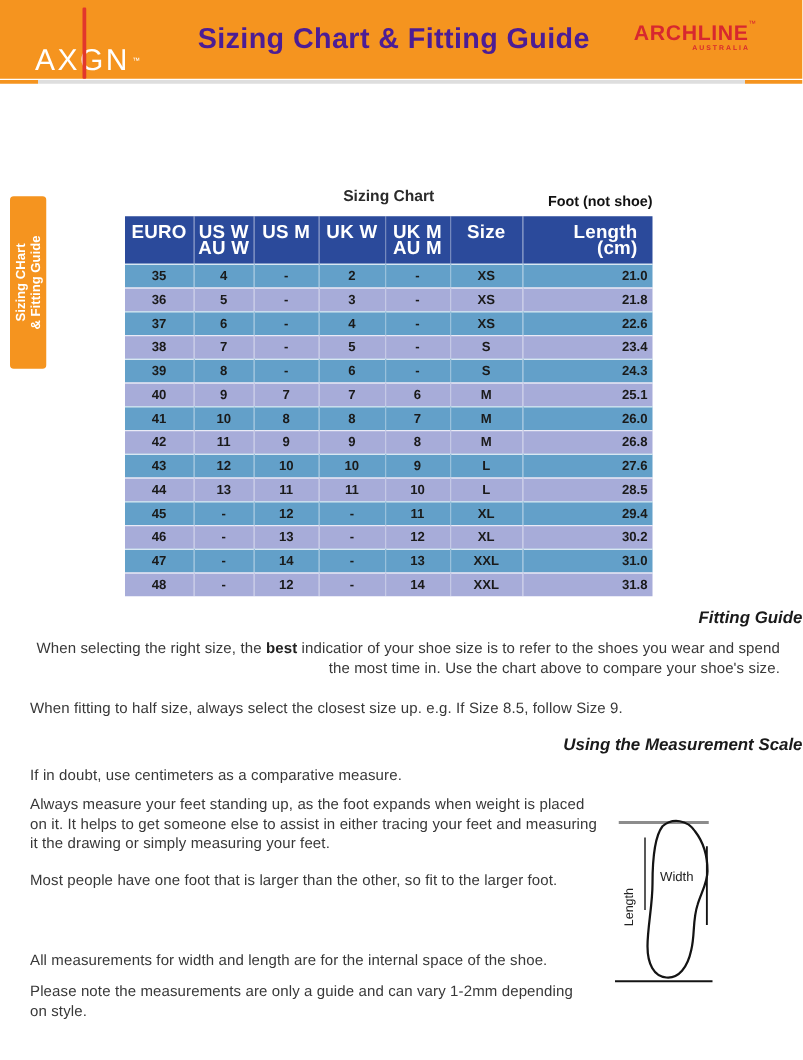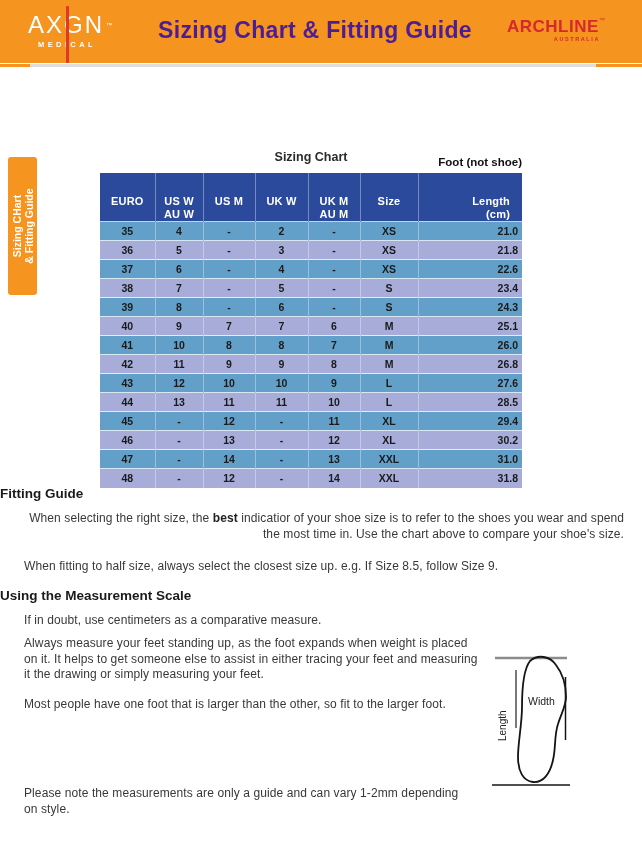--- a/index.html
+++ b/index.html
@@ -2,52 +2,52 @@
 <html><head>
 <meta charset="utf-8">
 <style>
   * { margin:0; padding:0; box-sizing:border-box; }
   body { background:#ffffff; font-family:"Liberation Sans", sans-serif; }
   .page { position:relative; width:642px; height:848px; background:#ffffff; overflow:hidden; }
 
   
   .topbar { position:absolute; left:0; top:0; width:642px; height:63px; background:#F5941F; }
   .logo { position:absolute; left:28px; top:11px; width:78px; color:#ffffff; }
-  .logo-row { display:flex; align-items:center; font-size:24px; letter-spacing:2px; font-weight:400; line-height:26px; }
+  .logo-row { display:flex; align-items:center; font-size:24px; letter-spacing:2px; font-weight:400; line-height:26px;margin-top:24px; }
   .logo-gap { display:inline-block; width:8px; }
   .logo-stroke { position:absolute; left:38px; top:-5px; width:3px; height:57px; background:#E2372C; border-radius:1px; }
   .logo-tm { font-size:6px; margin-left:2px; margin-top:1px; }
   .logo-sub { font-size:7.5px; font-weight:700; letter-spacing:3.4px; margin-top:2px; text-align:center; }
   .doc-title { position:absolute; left:315px; top:17px; transform:translateX(-50%); color:#4c1d95; font-size:23px; font-weight:700; white-space:nowrap; letter-spacing:0.3px; }
   .brand { position:absolute; left:507px; top:17px; width:100px; color:#D7282F; }
   .brand-name { font-size:17px; font-weight:700; letter-spacing:0.5px; }
   .brand-tm { font-size:6px; vertical-align:top; }
   .brand-sub { font-size:5.5px; font-weight:700; letter-spacing:1.6px; text-align:right; width:93px; margin-top:-1px; }
   .divider { position:absolute; left:0; top:64px; width:642px; height:3px;
     background:linear-gradient(90deg,#F5941F 0,#F5941F 30px,#dedede 30px,#dedede 596px,#F5941F 596px,#F5941F 100%); }
 
   
   .side-tab { position:absolute; left:8px; top:157px; width:29px; height:138px; background:#F5941F; border-radius:3px; }
   .side-tab .rot { position:absolute; left:50%; top:50%; transform:translate(-50%,-50%) rotate(-90deg); width:138px; text-align:center; color:#ffffff; font-weight:700; font-size:10.5px; line-height:12px; white-space:nowrap; }
 
   
   .chart-title { position:absolute; left:311px; top:150px; transform:translateX(-50%); font-size:12.5px; font-weight:700; color:#2b2b2b; }
   .chart-note { position:absolute; left:400px; top:156px; width:122px; text-align:right; font-size:11.5px; font-weight:700; color:#111; }
   table.sizing { position:absolute; left:100px; top:173px; width:422px; border-collapse:collapse; table-layout:fixed; }
-  table.sizing th { background:#2B4A9B; color:#ffffff; font-size:11px; font-weight:700; text-align:center; vertical-align:top; padding-top:22px; height:38px; line-height:13px; white-space:pre-line; letter-spacing:0.2px; }
+  table.sizing th { background:#2B4A9B; color:#ffffff; font-size:15px; font-weight:700; text-align:center; vertical-align:top; padding-top:6px; height:38px; line-height:13px; white-space:pre-line; letter-spacing:0.2px; }
   table.sizing th:last-child { text-align:right; padding-right:12px; }
   table.sizing td { font-size:10.5px; font-weight:700; color:#1a1a1a; text-align:center; height:19px; vertical-align:middle; }
   table.sizing td:last-child { text-align:right; padding-right:4px; }
   table.sizing tbody tr:nth-child(odd)  td { background:#63A0C9; }
   table.sizing tbody tr:nth-child(even) td { background:#A7ACD9; }
   table.sizing tbody td { border-top:1px solid rgba(255,255,255,0.75); }
   table.sizing td + td, table.sizing th + th { border-left:1px solid rgba(255,255,255,0.35); }
 
   
-  .sec-title { position:absolute; left:0; width:642px; text-align:left; font-size:13.5px; font-weight:700; color:#1a1a1a; }
+  .sec-title { position:absolute; left:0; width:642px; text-align:right; font-size:13.5px; font-weight:700; color:#1a1a1a;font-style:italic; }
   .para { position:absolute; left:24px; font-size:12px; line-height:15.5px; color:#383838; white-space:pre-line; letter-spacing:0.1px; }
   .bold { font-weight:700; color:#222; }
 
   
   .diagram { position:absolute; left:486px; top:646px; width:156px; height:150px; }
   .diagram text { font-family:"Liberation Sans", sans-serif; fill:#222; }
 </style>
 </head>
 <body>
 
@@ -240,20 +240,21 @@
   <p class="para" style="top:511px; width:600px;text-align:right;"><span>When selecting the right size, the </span><span class="bold">best</span><span> indicatior of your shoe size is to refer to the shoes you wear and spend
 the most time in. Use the chart above to compare your shoe's size.</span></p>
   <p class="para" style="top:559px; width:600px;">When fitting to half size, always select the closest size up. e.g. If Size 8.5, follow Size 9.</p>
 
   <div class="sec-title" style="top:588px">Using the Measurement Scale</div>
   <p class="para" style="top:613px; width:600px;">If in doubt, use centimeters as a comparative measure.</p>
   <p class="para" style="top:636px; width:480px;">Always measure your feet standing up, as the foot expands when weight is placed
 on it. It helps to get someone else to assist in either tracing your feet and measuring
 it the drawing or simply measuring your feet.</p>
   <p class="para" style="top:697px; width:480px;">Most people have one foot that is larger than the other, so fit to the larger foot.</p>
+  <p class="para" style="top:761px; width:600px;">All measurements for width and length are for the internal space of the shoe.</p>
   <p class="para" style="top:786px; width:600px;">Please note the measurements are only a guide and can vary 1-2mm depending
 on style.</p>
 
   <svg class="diagram" viewBox="0 0 156 150">
     <line x1="9" y1="12" x2="81" y2="12" stroke="#8c8c8c" stroke-width="2.5"></line>
     <path d="M 44,15 C 52,8 64,10 70,19 C 77,28 80,39 80,51 C 80,60 75,68 72,78 C 68,90 70,102 67,114 C 64,128 57,137 47,136 C 37,135 32,125 32,111 C 32,96 36,78 36,61 C 36,43 37,24 44,15 Z" fill="none" stroke="#141414" stroke-width="1.8" stroke-linejoin="round"></path>
     <line x1="30" y1="24" x2="30" y2="82" stroke="#333" stroke-width="1.3"></line>
     <line x1="79.5" y1="31" x2="79.5" y2="94" stroke="#141414" stroke-width="1.5"></line>
     <text transform="translate(20,95) rotate(-90)" font-size="10">Length</text>
     <text x="42" y="59" font-size="10.5">Width</text>

